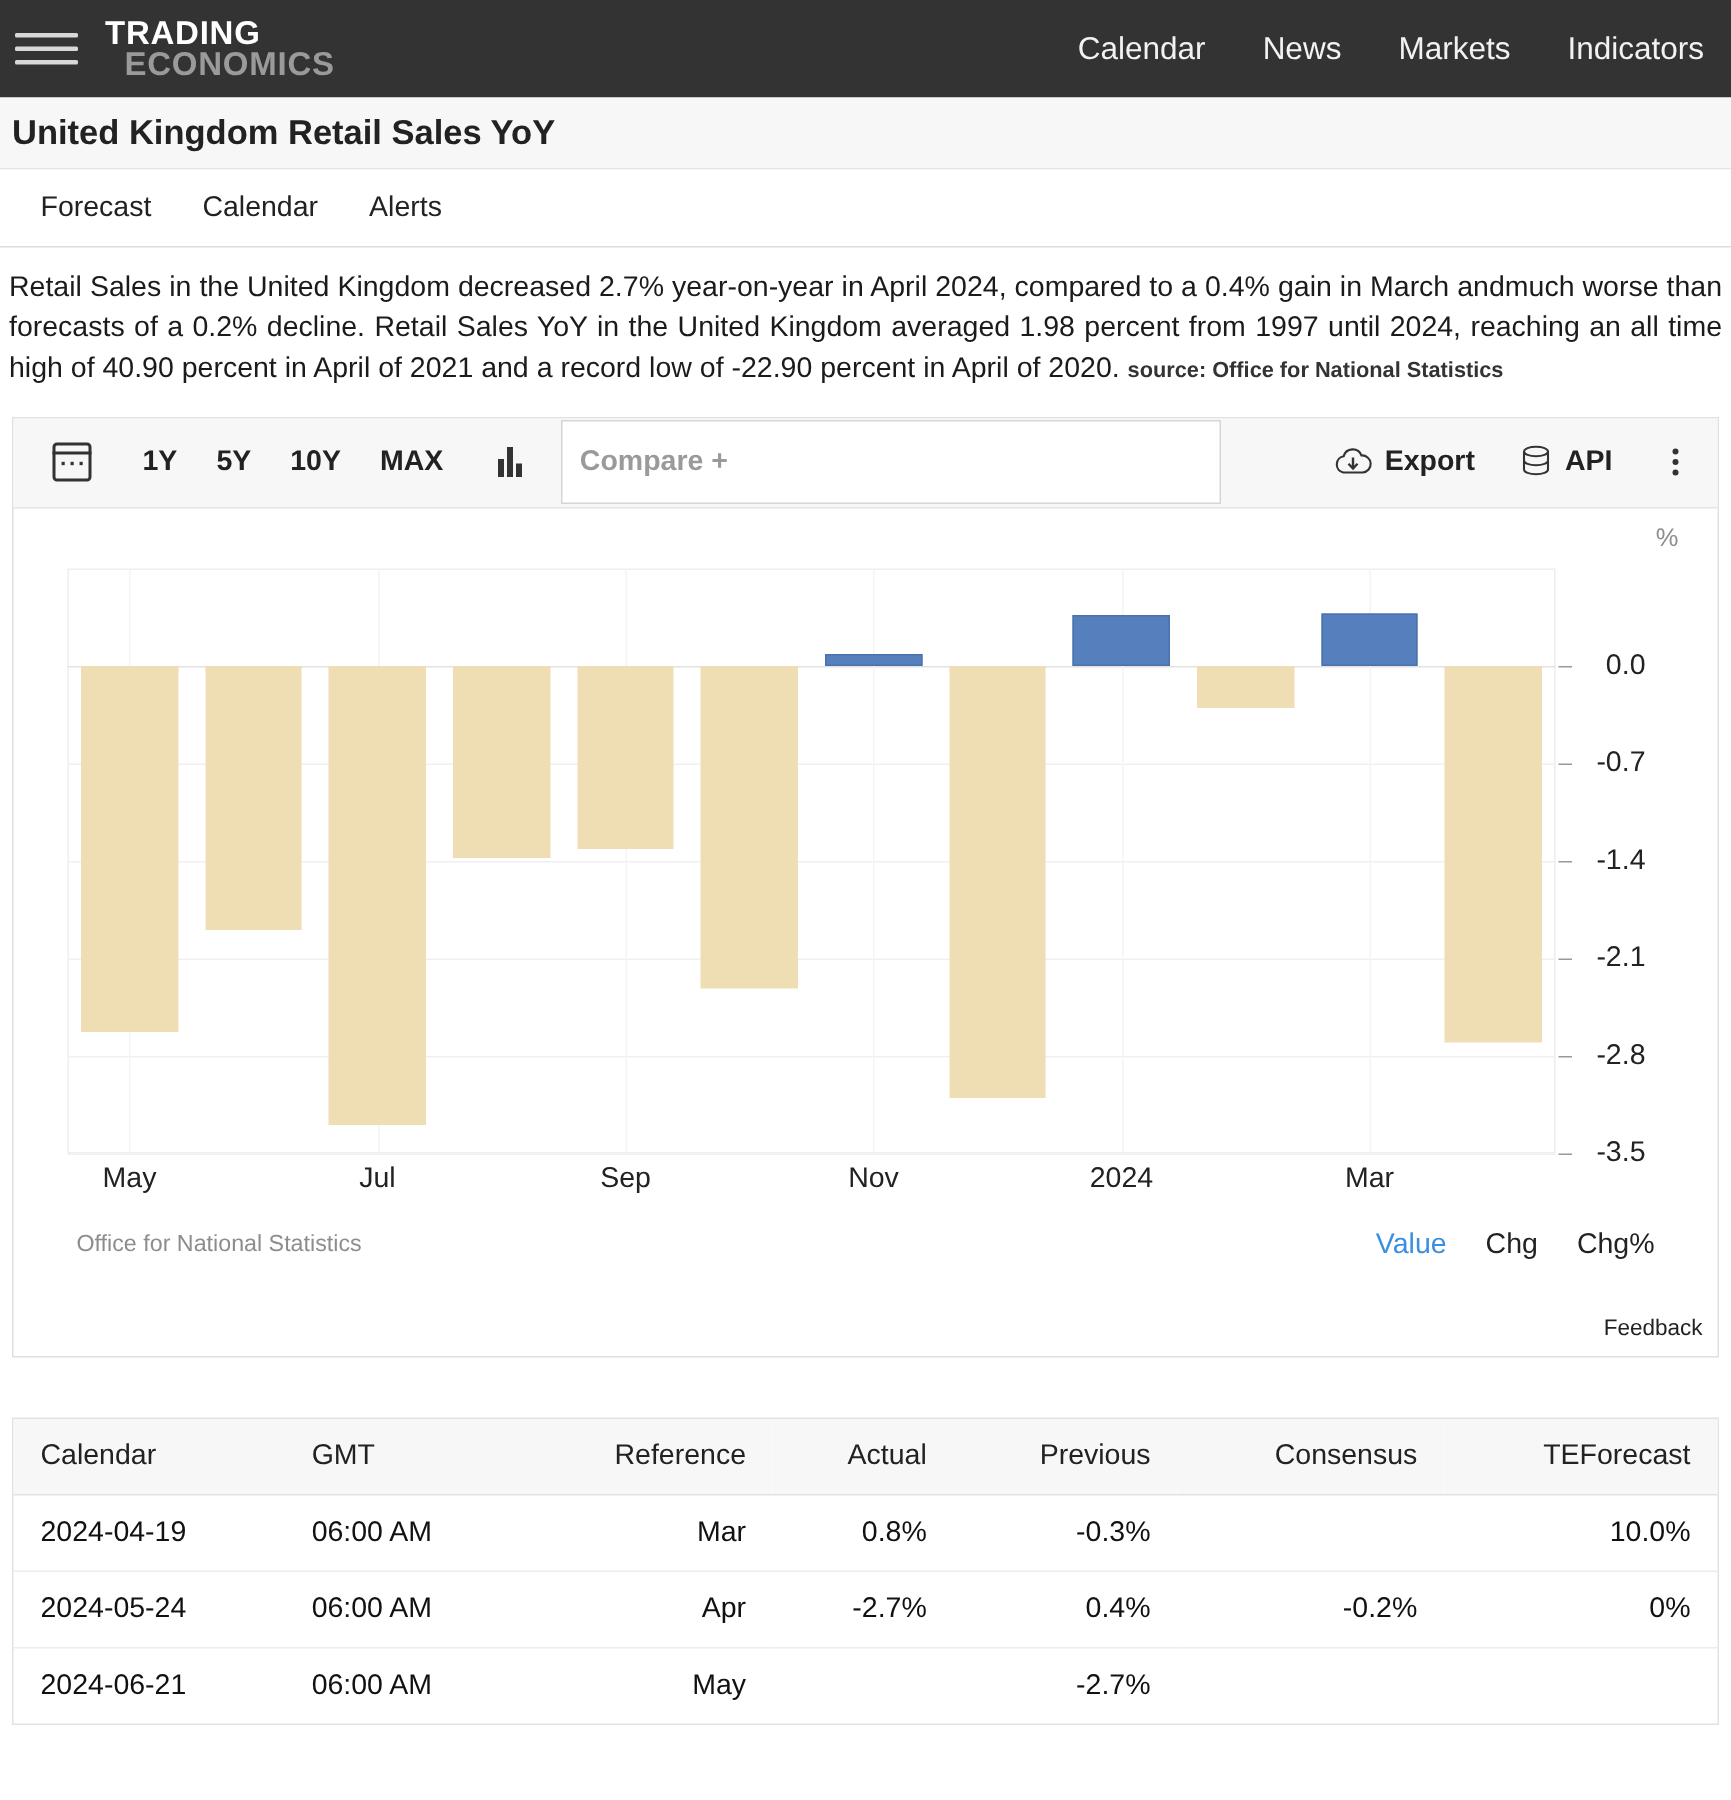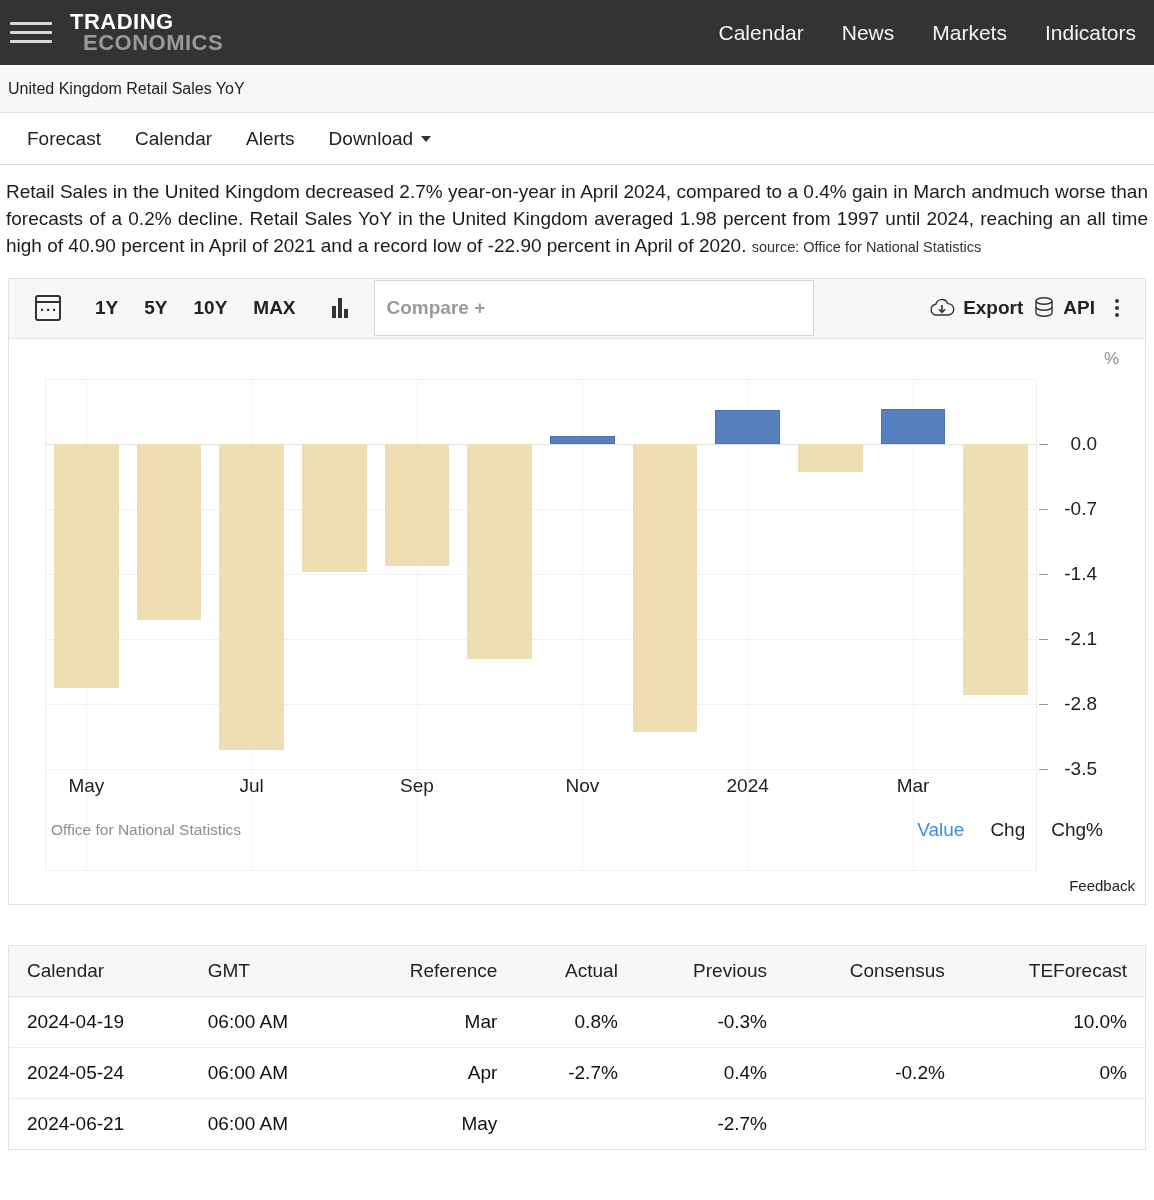--- a/index.html
+++ b/index.html
@@ -25,65 +25,65 @@
   .brand .b1 { font-size:22px; font-weight:bold; color:#ffffff; letter-spacing:0.5px; display:block; }
   .brand .b2 { font-size:22px; font-weight:bold; color:#9a9a9a; letter-spacing:0.5px; display:block;
                margin-left:13px; }
   .navlinks { margin-left:auto; display:flex; align-items:center; gap:38px; }
   .navlinks a { color:#f2f2f2; font-size:21px; text-decoration:none; cursor:pointer; }
 
   
   .pagetitle {
     height:48px; background:#f7f7f7; border-bottom:1px solid #e3e3e3;
     display:flex; align-items:center; padding-left:8px;
-    font-size:16px; font-weight:normal; color:#222;text-align:center;
+    font-size:23px; font-weight:bold; color:#222;text-align:center;
   }
 
   
   .tabs { height:52px; display:flex; align-items:stretch;
           border-bottom:1px solid #dddddd; background:#ffffff; padding-left:10px; }
   .tab { display:flex; align-items:center; padding:0 16px; font-size:19px; color:#222;
          cursor:pointer; border-left:1px solid transparent; border-right:1px solid transparent; }
   .tab.active { border-left:1px solid #dddddd; border-right:1px solid #dddddd;
                 background:#ffffff; position:relative; top:0; }
   .caret { display:inline-block; margin-left:8px; width:0; height:0;
            border-left:5px solid transparent; border-right:5px solid transparent;
            border-top:6px solid #333; }
 
   
   .desc { padding:14px 6px 10px 6px; font-size:19px; line-height:1.42;
           text-align:justify; color:#1b1b1b; }
-  .desc .src { font-size:14.5px; color:#333; }
+  .desc .src { font-size:14.5px; color:#333;font-weight:bold; }
 
   
   .card { margin:8px 8px 0 8px; border:1px solid #e0e0e0; background:#fff; }
   .charttoolbar { height:60px; background:#f7f7f7; border-bottom:1px solid #e6e6e6;
                   display:flex; align-items:center; padding:0 12px; gap:0;font-weight:bold; }
   .tb-btn { font-size:19px; color:#222; padding:0 10px; cursor:pointer; }
   .cal-icon { width:26px; height:26px; border:2px solid #333; border-radius:3px;
               position:relative; margin-right:16px; margin-left:14px; cursor:pointer; }
   .cal-icon:before { content:""; position:absolute; left:-2px; right:-2px; top:4px;
                      height:2px; background:#333; }
   .cal-icon:after { content:"\00B7\00B7\00B7"; position:absolute; left:3px; top:4px;
                     font-size:15px; color:#333; letter-spacing:1px; }
   .range { display:flex; gap:6px; margin-left:8px; }
   .barsicon { display:flex; align-items:flex-end; gap:2px; height:20px; margin:0 26px; cursor:pointer; }
   .barsicon i { display:block; width:4px; background:#333; }
   .compare { flex:1; height:56px; border:1px solid #d5d5d5; background:#fff;
              display:flex; align-items:center; padding:0 12px; font-size:19px; color:#9a9a9a;
              max-width:440px; }
-  .tb-right { margin-left:auto; display:flex; align-items:center; gap:10px; padding-right:4px; }
+  .tb-right { margin-left:auto; display:flex; align-items:center; gap:30px; padding-right:4px; }
   .tb-item { display:flex; align-items:center; gap:8px; font-size:19px; cursor:pointer; color:#222; }
   .kebab { display:flex; flex-direction:column; gap:3px; padding:0 10px; cursor:pointer; }
   .kebab i { width:4px; height:4px; background:#333; border-radius:50%; display:block; }
 
   
   .plotwrap { position:relative; height:565px; }
   .pct { position:absolute; right:26px; top:10px; font-size:17px; color:#8d8d8d; }
-  .plot { position:absolute; left:36px; top:40px; width:1052px; height:492px; }
+  .plot { position:absolute; left:36px; top:40px; width:1052px; height:390px; }
   .plotbox { position:absolute; left:0; top:0; right:60px; bottom:0;
              border:1px solid #eeeeee; background:#fff; }
   .gridline { position:absolute; left:0; right:0; height:1px; background:#f0f0f0; }
   .vgrid { position:absolute; top:0; bottom:0; width:1px; background:#f4f4f4; }
   .zeroline { position:absolute; left:0; right:0; height:1px; background:#e2e2e2; }
   .bars { position:absolute; left:0; top:0; right:60px; bottom:0; }
   .bar { position:absolute; }
   .ylabels { position:absolute; right:0; top:0; width:58px; height:100%; }
   .ytick { position:absolute; right:0; font-size:19px; color:#222; transform:translateY(-50%);
            white-space:nowrap; }
@@ -134,24 +134,20 @@
 <div class="tabs">
   <div class="tab">
       <span>Forecast</span>
     </div>
   <div class="tab">
       <span>Calendar</span>
     </div>
   <div class="tab">
       <span>Alerts</span>
     </div>
-  <div class="tab">
-    <span>Download</span>
-    <span class="caret"></span>
-  </div>
 </div>
 
 <div class="desc">
   <span>Retail Sales in the United Kingdom decreased 2.7% year-on-year in April 2024, compared to a 0.4% gain in March andmuch worse than forecasts of a 0.2% decline. Retail Sales YoY in the United Kingdom averaged 1.98 percent from 1997 until 2024, reaching an all time high of 40.90 percent in April of 2021 and a record low of -22.90 percent in April of 2020.</span>
   <span class="src">source: Office for National Statistics</span>
 </div>
 
 <div class="card">
 
   <div class="charttoolbar">

